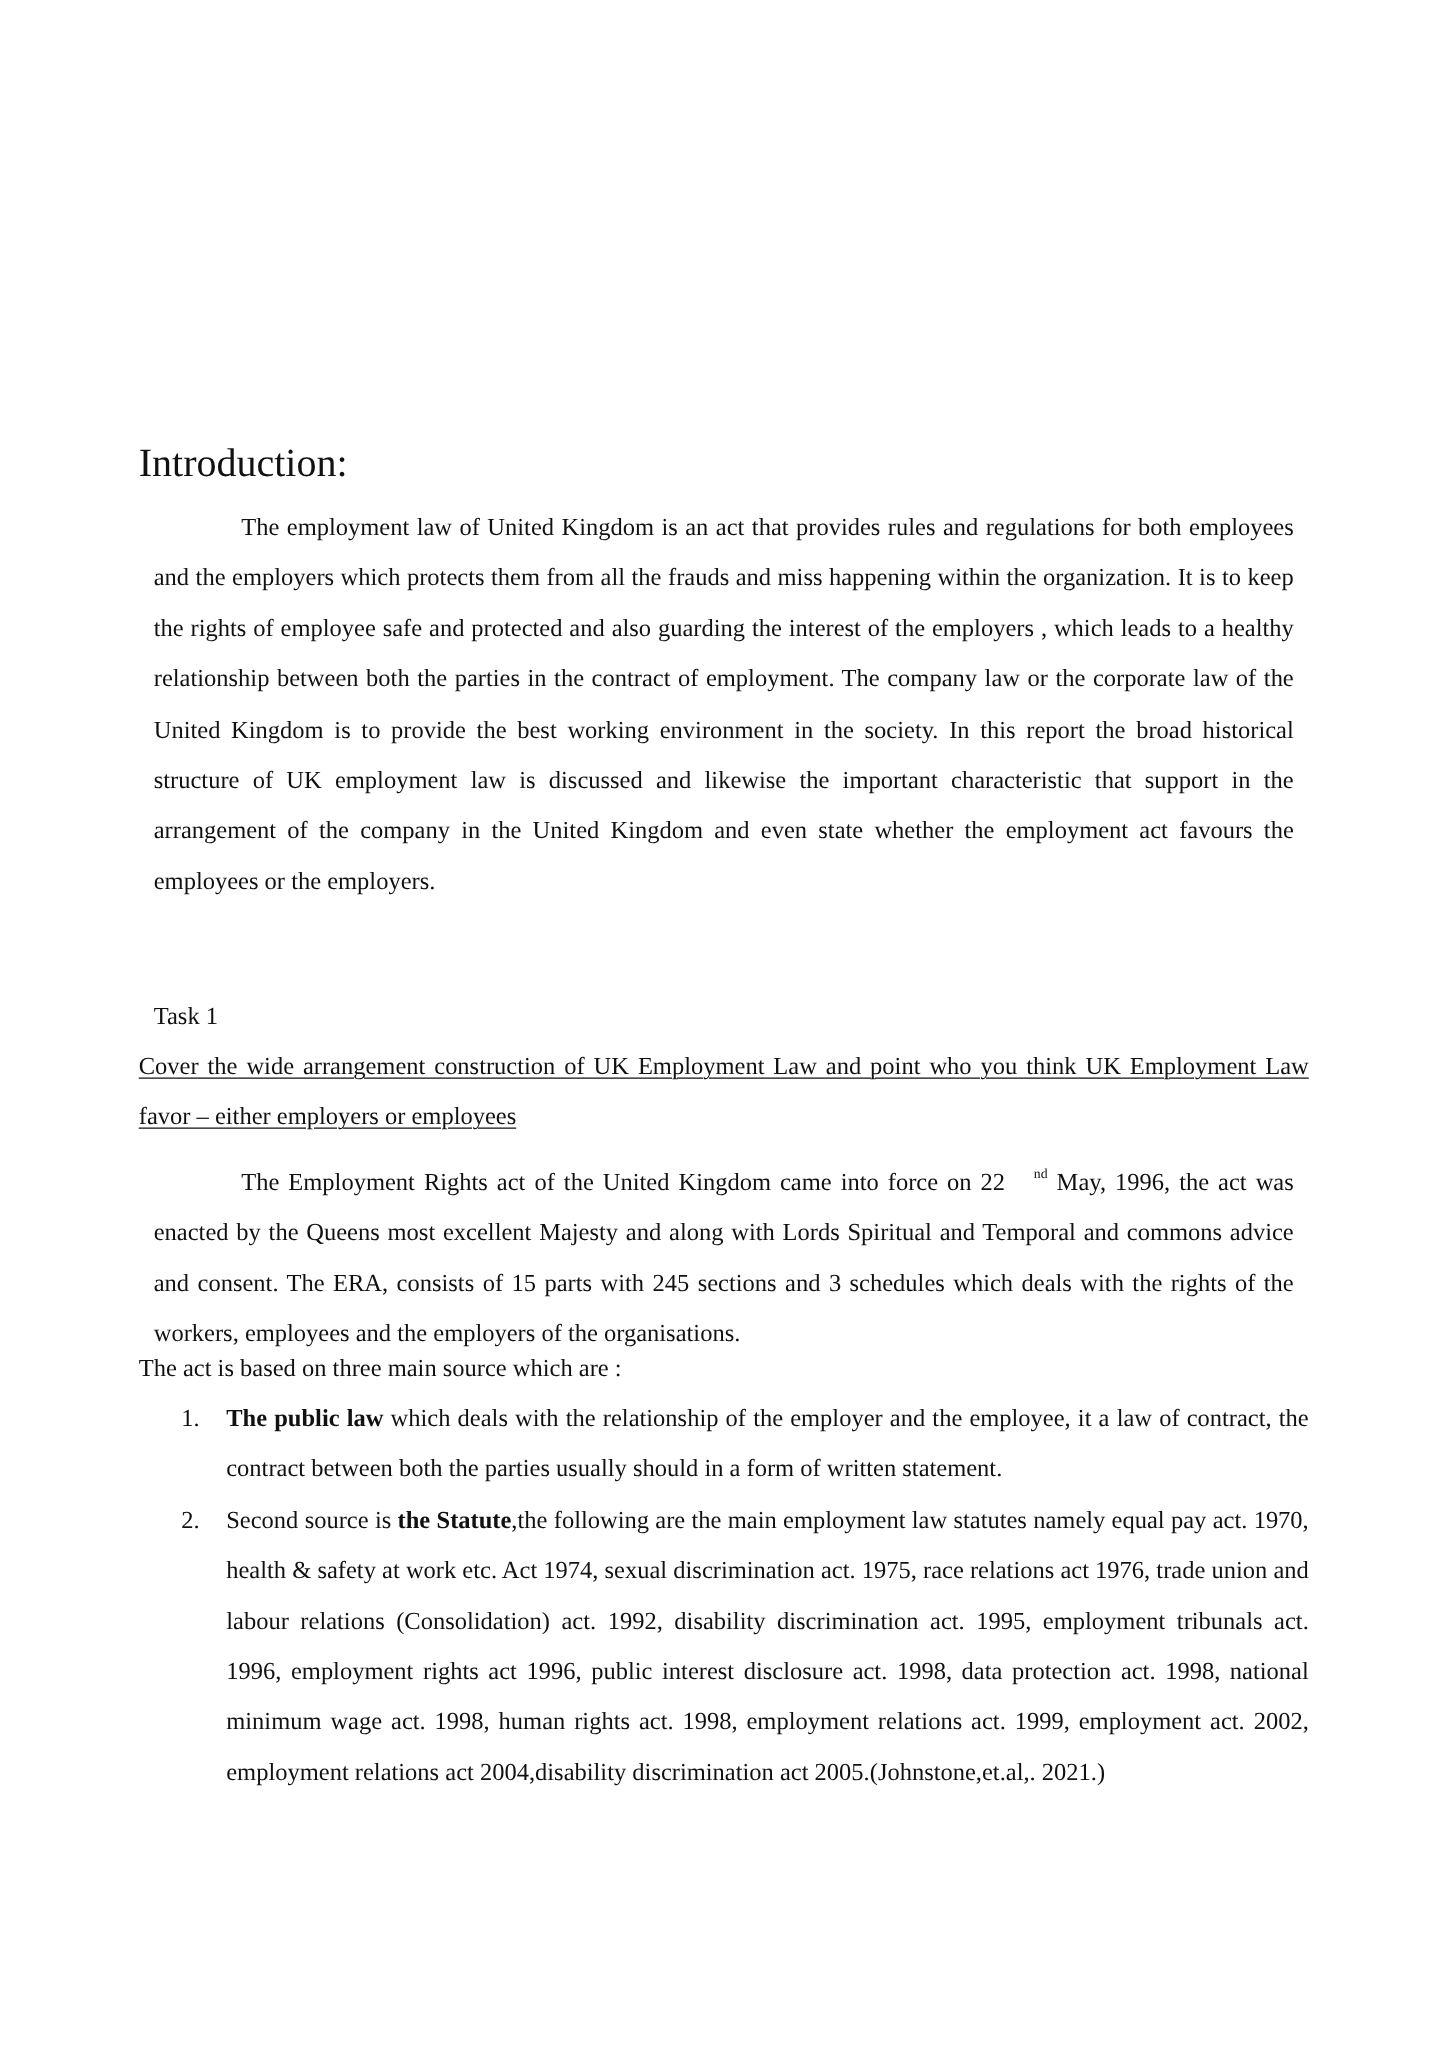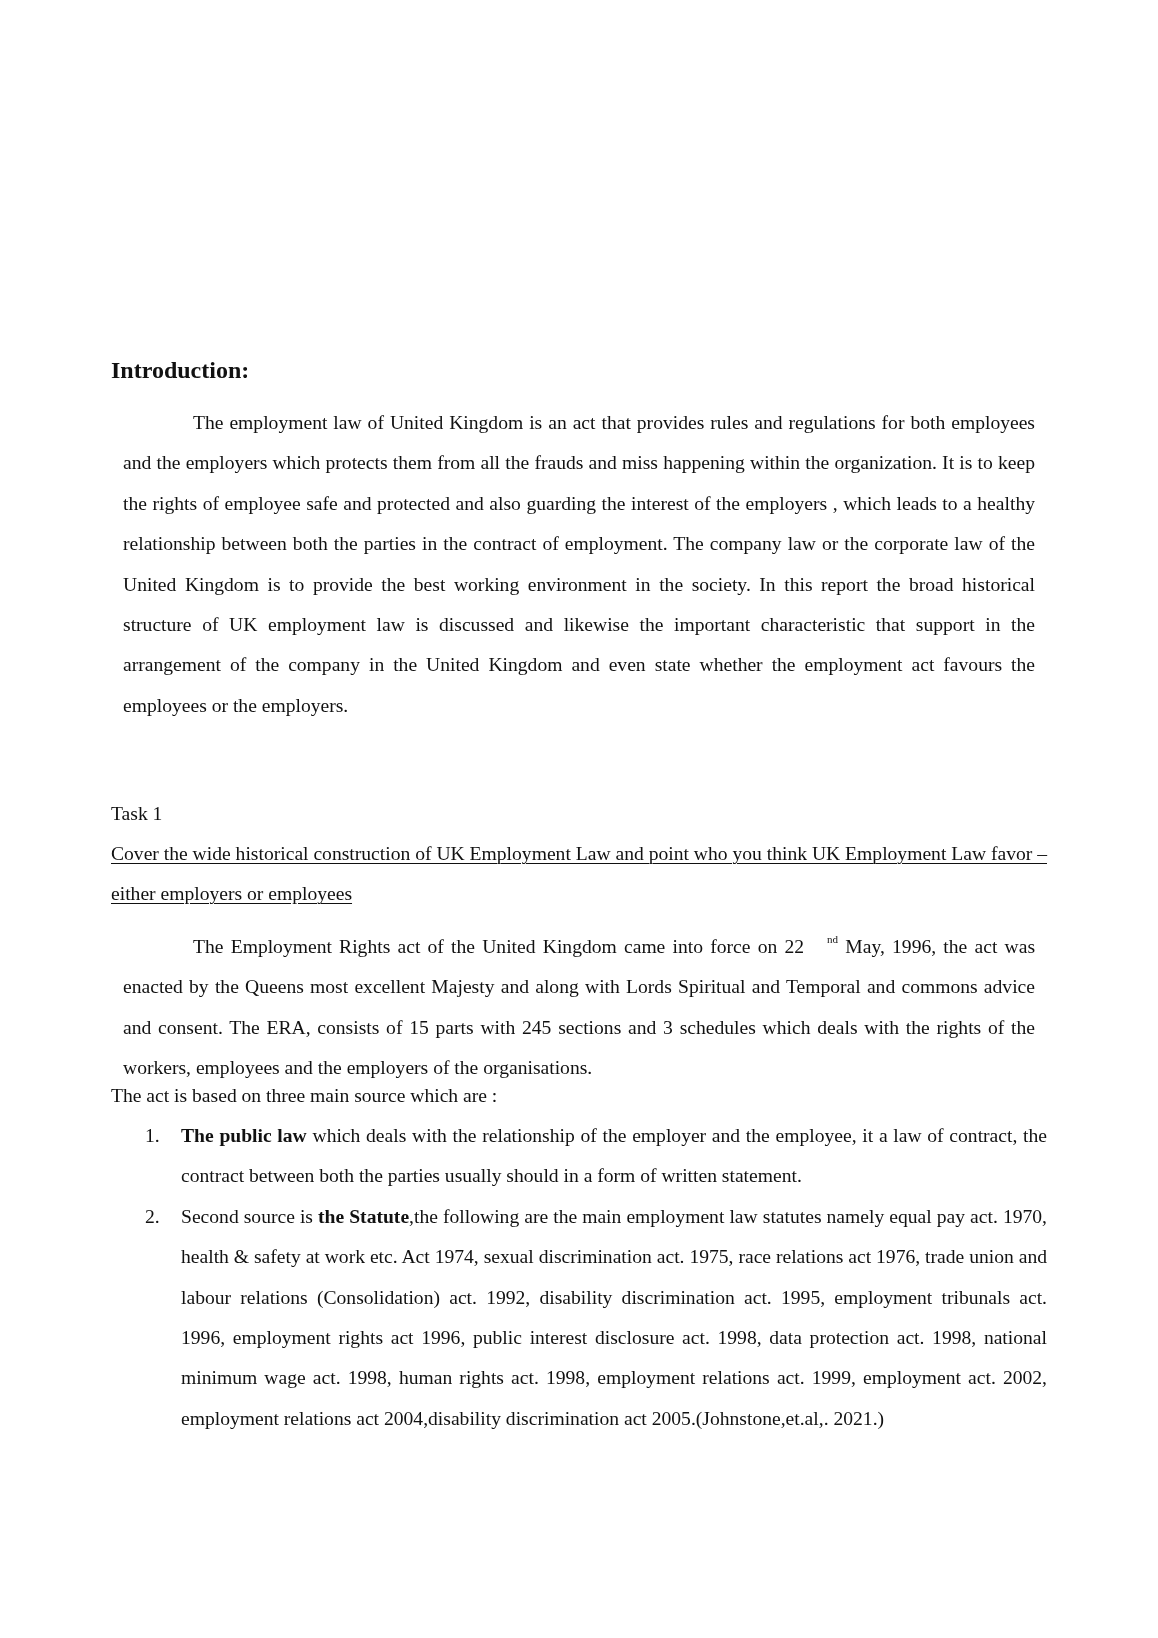--- a/index.html
+++ b/index.html
@@ -4,26 +4,26 @@
 <style>
   html, body { margin: 0; padding: 0; background: #ffffff; }
   body { width: 1158px; height: 1638px; position: relative; overflow: hidden; }
   .page {
     position: absolute; left: 111px; top: 0; width: 936px;
     font-family: "Liberation Serif", "DejaVu Serif", serif;
     color: #111111; font-size: 19.6px; line-height: 40.4px;
   }
   .heading {
     position: absolute; top: 350px; left: 0;
-    font-weight: bold; font-size: 24px; line-height: 40px; white-space: nowrap;
+    font-weight: normal; font-size: 32px; line-height: 40px; white-space: nowrap;
   }
   .block { position: absolute; left: 0; width: 936px; text-align: justify; }
   .intro { top: 391px; }
   .intro p, .era p { margin: 12px; text-indent: 70px; }
-  .task-label { position: absolute; top: 794px; left: 0; white-space: nowrap; }
+  .task-label { position: absolute; top: 794px; left: 12px; white-space: nowrap; }
   .task-q { top: 834px; text-decoration: underline; text-decoration-thickness: 1px; text-underline-offset: 3px; }
   .era { top: 915px; }
   .plain { position: absolute; top: 1076px; left: 0; white-space: nowrap; }
   ol.sources { position: absolute; top: 1116px; left: 0; width: 936px; margin: 0; padding: 0; list-style: none; }
   ol.sources li { position: relative; padding-left: 70px; text-align: justify; }
   ol.sources li .num { position: absolute; left: 34px; top: 0; }
   b { font-weight: bold; }
   sup { font-size: 11px; line-height: 0; position: relative; top: -2px; vertical-align: super; padding-left: 23px; }
 </style>
 </head>
@@ -32,21 +32,21 @@
 <div class="page">
 
   <div class="heading">Introduction:</div>
 
   <div class="block intro">
     <p>The employment  law of United Kingdom is an act that provides rules and regulations for both employees and the employers which protects them from all the frauds and miss happening within the organization. It is to keep the rights of employee safe and protected and also guarding the interest of the employers , which leads to a healthy relationship between both the parties in the contract of employment. The company law or the corporate law of  the United Kingdom is to provide the best working environment in the society.  In this report  the broad historical structure of UK employment law is discussed and likewise the important characteristic that support in the arrangement of the company in the United Kingdom and even state  whether the employment act favours the employees or the  employers.</p>
   </div>
 
   <div class="task-label">Task 1</div>
 
-  <div class="block task-q">Cover the wide historical construction of UK Employment Law and point who you think UK Employment Law favor – either employers or employees</div>
+  <div class="block task-q">Cover the wide arrangement construction of UK Employment Law and point who you think UK Employment Law favor – either employers or employees</div>
 
   <div class="block era">
     <p><span>The Employment Rights act of the United Kingdom came into force on 22</span><sup>nd</sup><span> May, 1996, the act was enacted by the Queens most excellent Majesty and along with Lords Spiritual and Temporal and commons advice and consent. The ERA, consists of 15 parts with 245 sections and 3 schedules which deals with the rights of the workers, employees and the employers of the organisations.</span></p>
   </div>
 
   <div class="plain">The act is based on three main source which are :</div>
 
   <ol class="sources">
     <li>
       <span class="num">1.</span>

